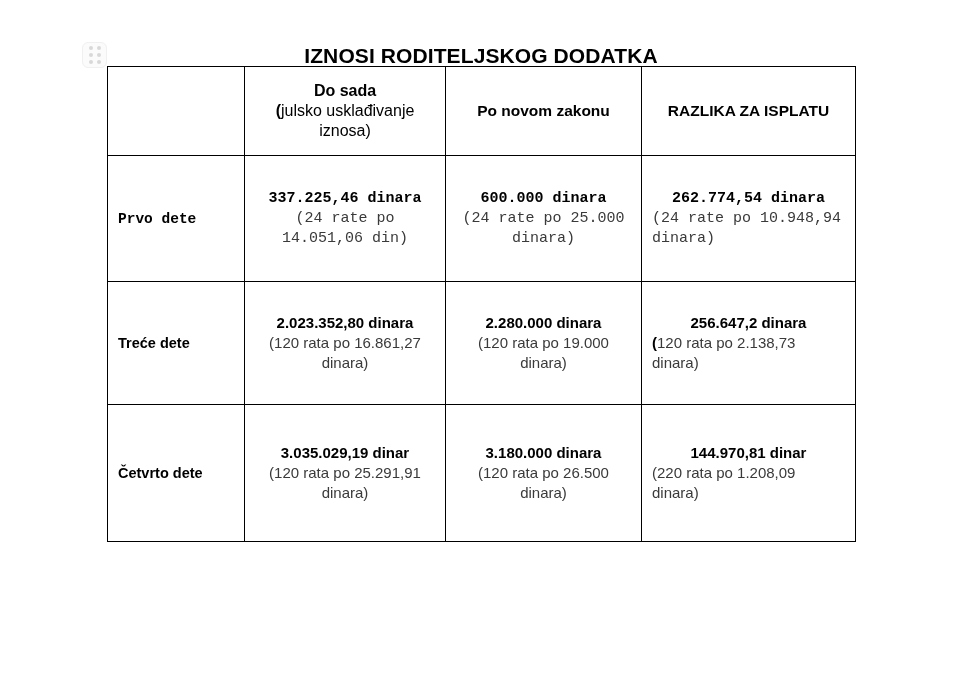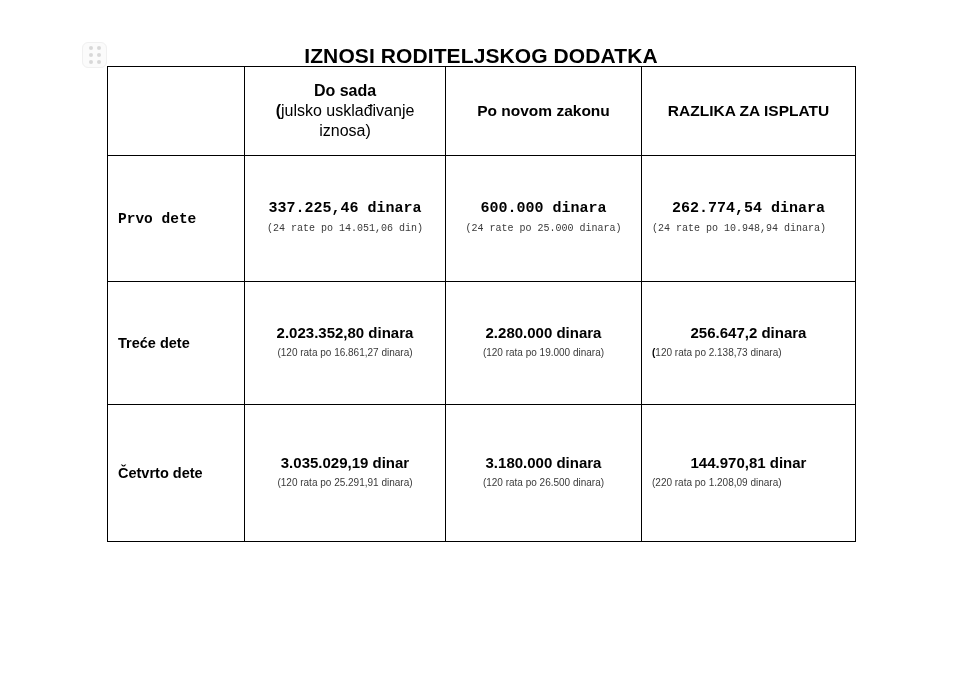--- a/index.html
+++ b/index.html
@@ -103,21 +103,21 @@
     line-height: 18px;
   }
   .amount {
     font-weight: bold;
     font-size: 15px;
     line-height: 20px;
     text-align: center;
   }
   .note {
     font-weight: normal;
-    font-size: 10px;
+    font-size: 15px;
     line-height: 20px;
     color: #3a3a3a;
     text-align: center;
   }
   .note .bold-paren { font-weight: bold; color: #000; }
   .note.right { text-align: left; }
 
   tr.r1 td { height: 95px; }
   tr.r2 td { height: 126px; font-family: Liberation Mono, monospace; }
   tr.r3 td { height: 123px; }

